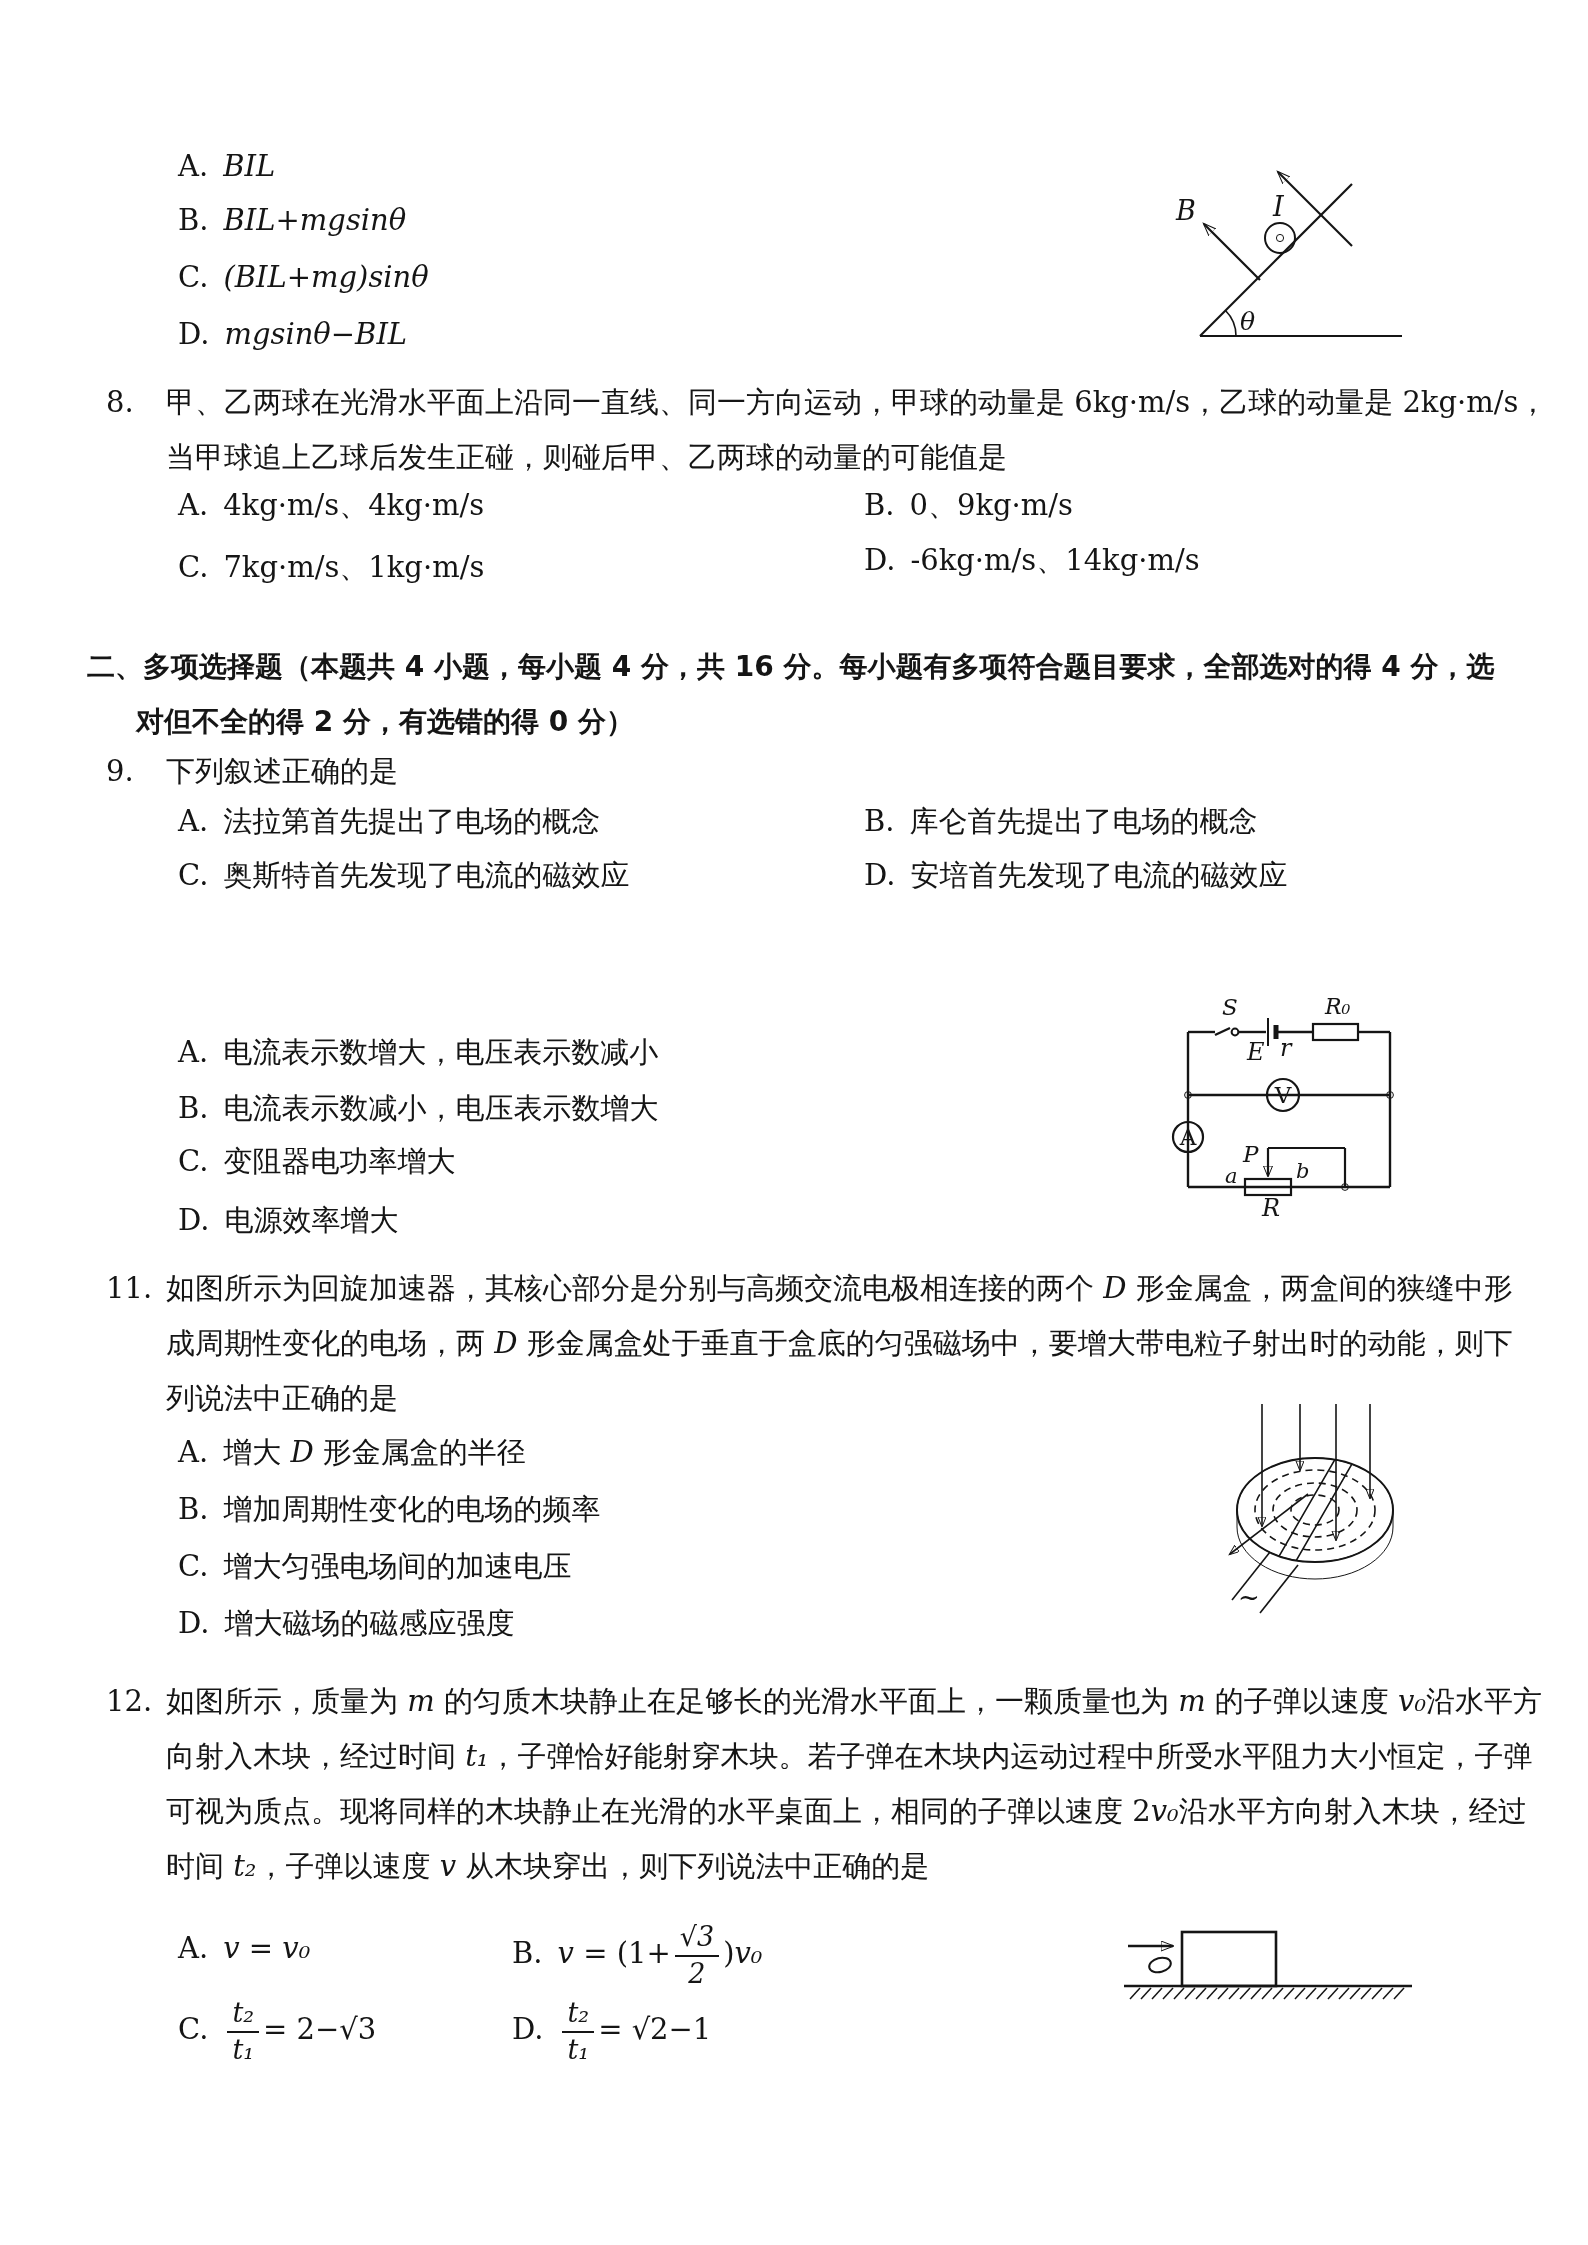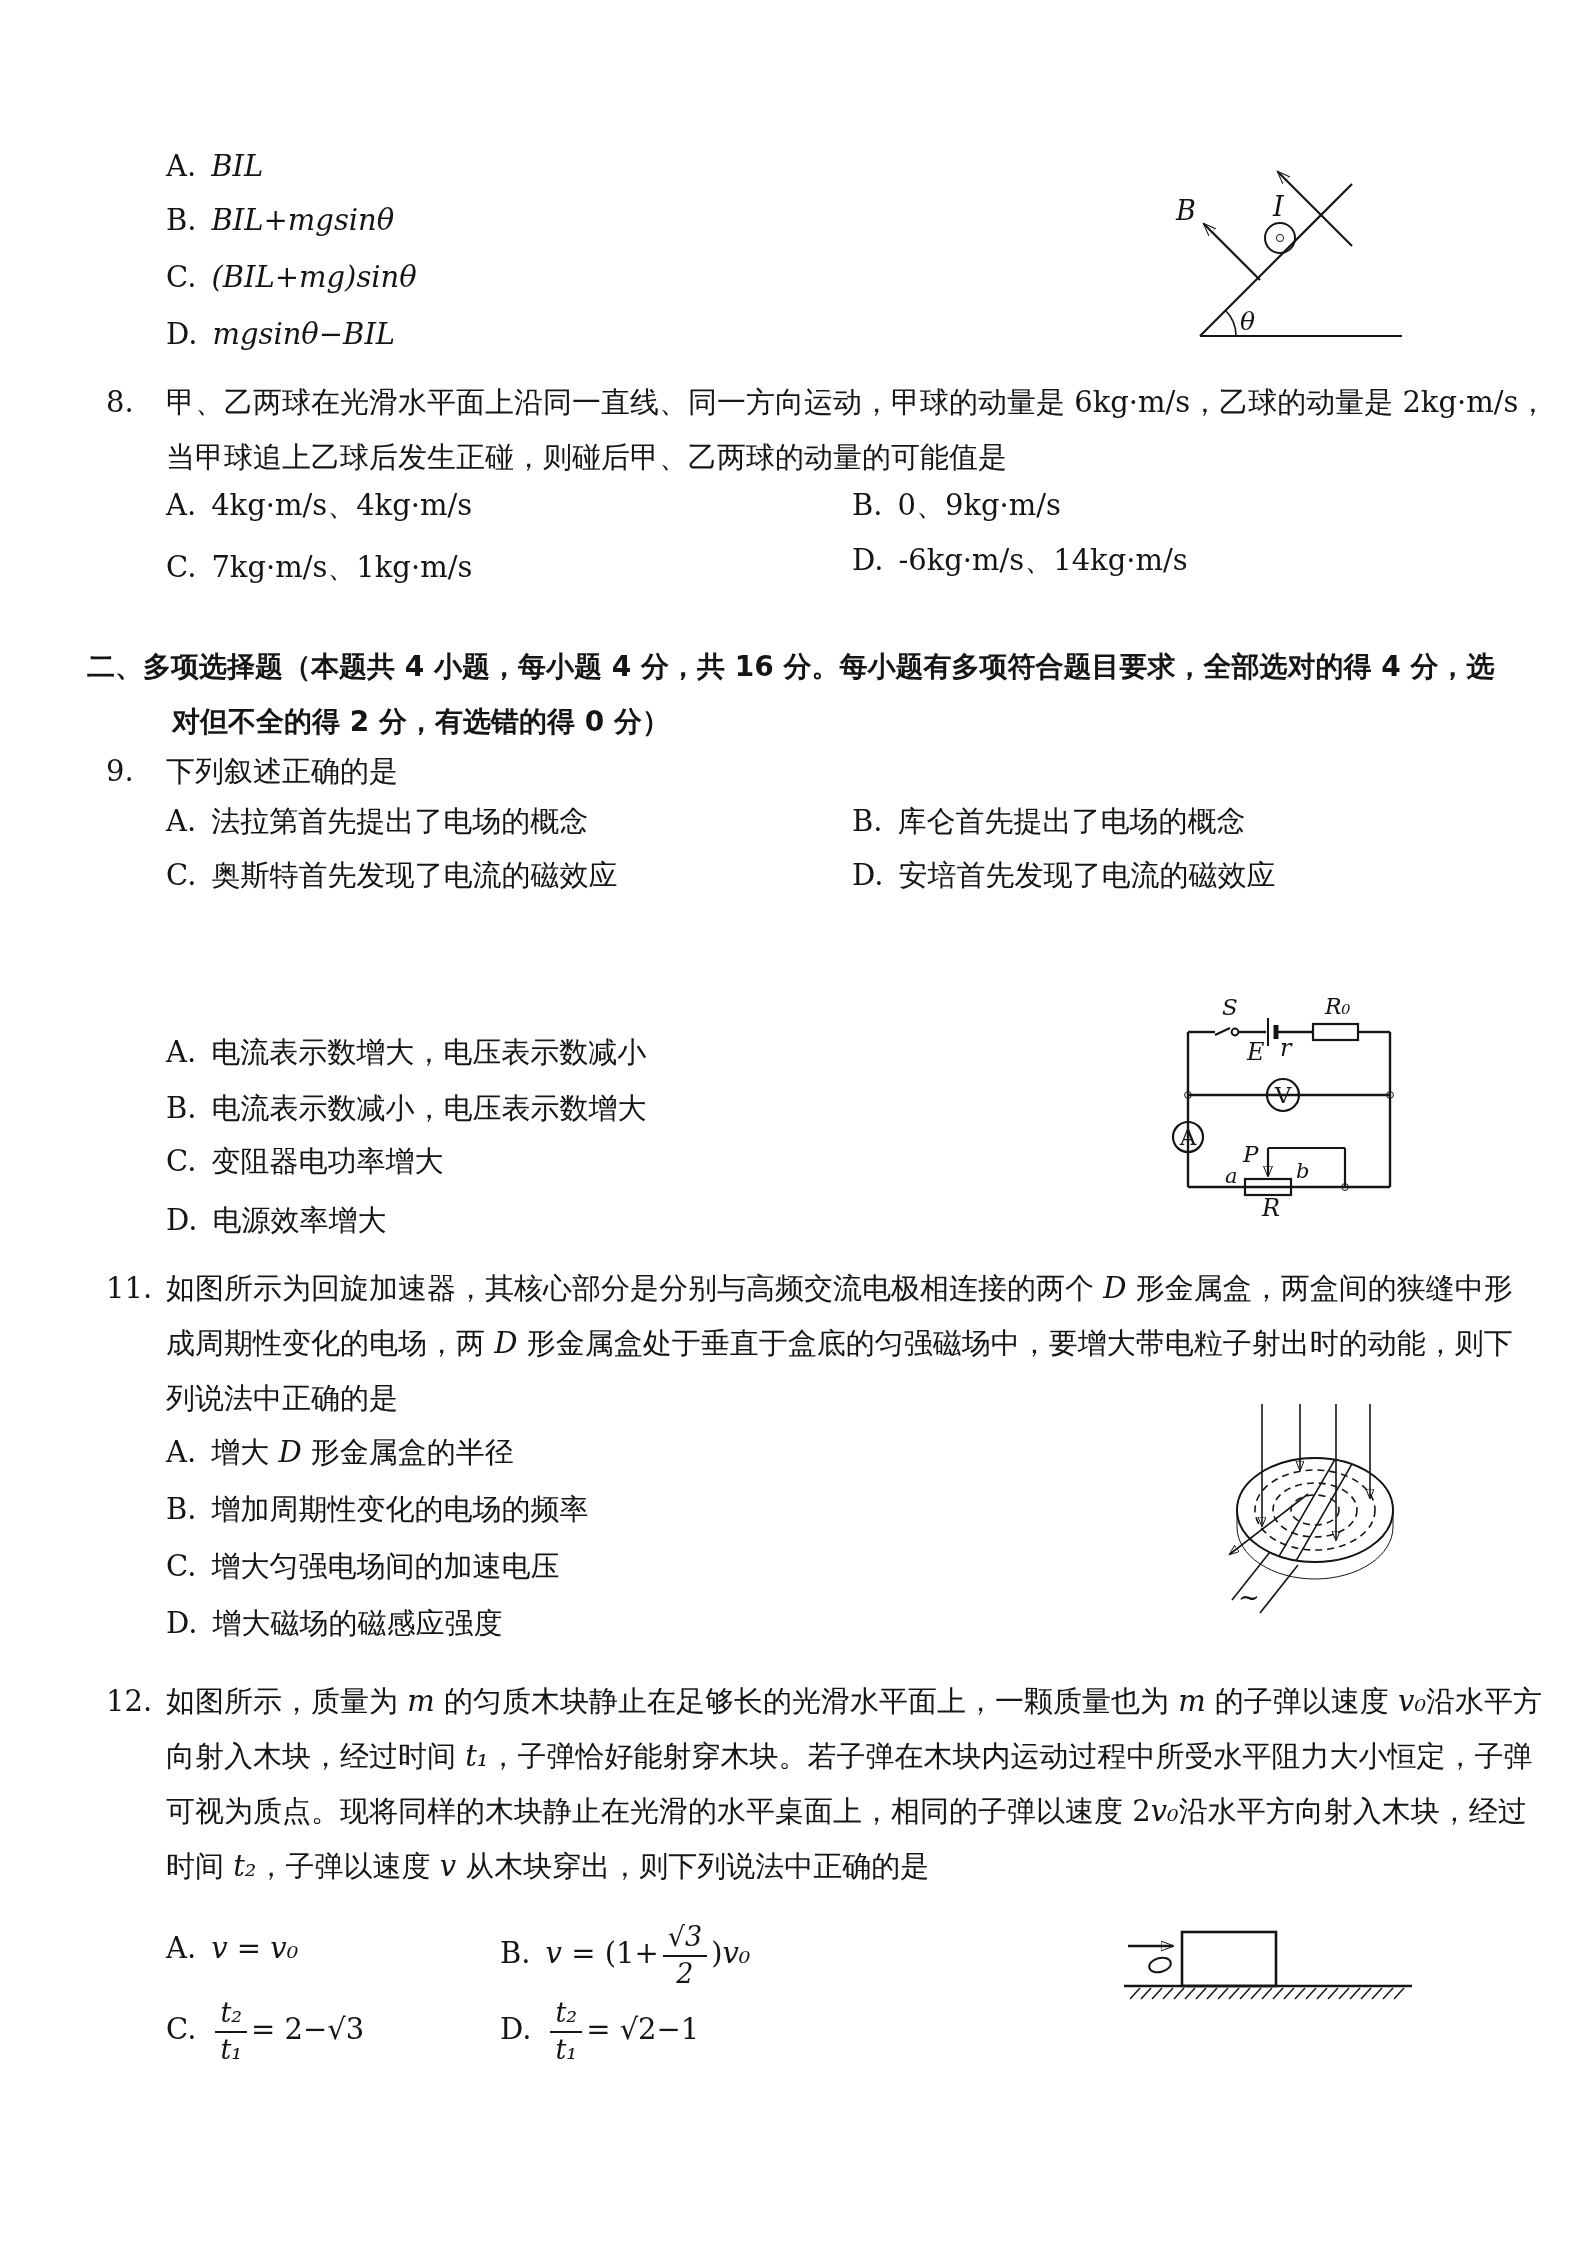--- a/index.html
+++ b/index.html
@@ -3,23 +3,23 @@
 <meta charset="utf-8">
 <style>
   html,body { margin:0; padding:0; background:#e8e8e8; }
   .page {
     position:relative; width:1588px; height:2245px; margin:0 auto;
     background:#ffffff; color:#151515; overflow:hidden;
     font-family:"DejaVu Serif","Liberation Serif",serif;
   }
   .para { position:absolute; font-size:29px; line-height:55px; }
   .para .tline { height:55px; white-space:nowrap; }
-  .para .tline.ind { margin-left:85px; }
+  .para .tline.ind { margin-left:49px; }
   .qnum { position:absolute; left:-60px; top:0; }
-  .opt { position:absolute; font-size:29px; line-height:40px; white-space:nowrap; }
+  .opt { position:absolute; font-size:29px; line-height:40px; white-space:nowrap;margin-left:12px; }
   .olabel { margin-right:15px; }
   .it, .math { font-style:italic; }
   .sec { font-family:"DejaVu Sans","Liberation Sans",sans-serif; font-weight:700; font-size:28px; }
   .frac { display:inline-block; vertical-align:middle; text-align:center; line-height:1.05; font-size:27px; margin:0 4px; }
   .frac .fnum { display:block; border-bottom:2px solid #151515; padding:1px 5px 4px; }
   .frac .fden { display:block; padding-top:3px; }
   .footer { position:absolute; left:0; right:0; text-align:center; font-size:26px; }
   svg { position:absolute; overflow:visible; }
   svg text { font-family:"DejaVu Serif","Liberation Serif",serif; fill:#151515; }
   svg .lbl { font-style:italic; }

